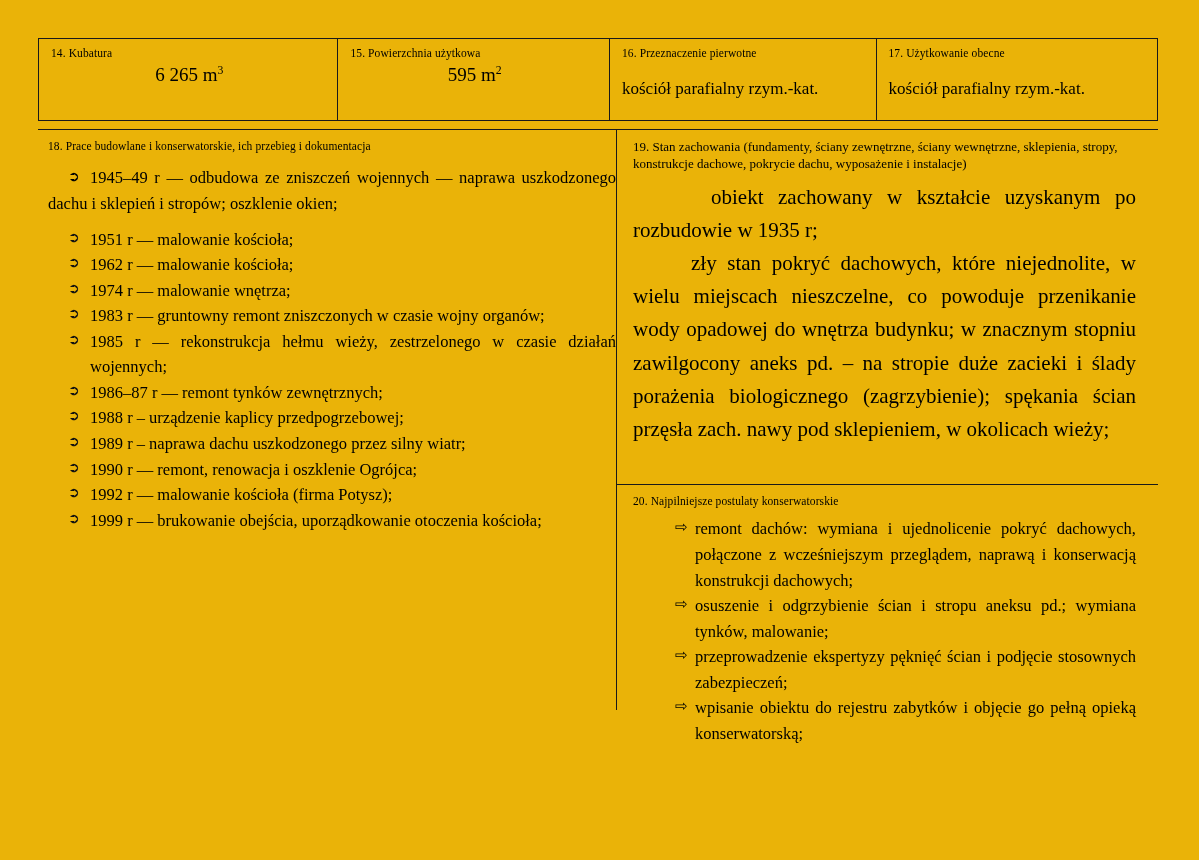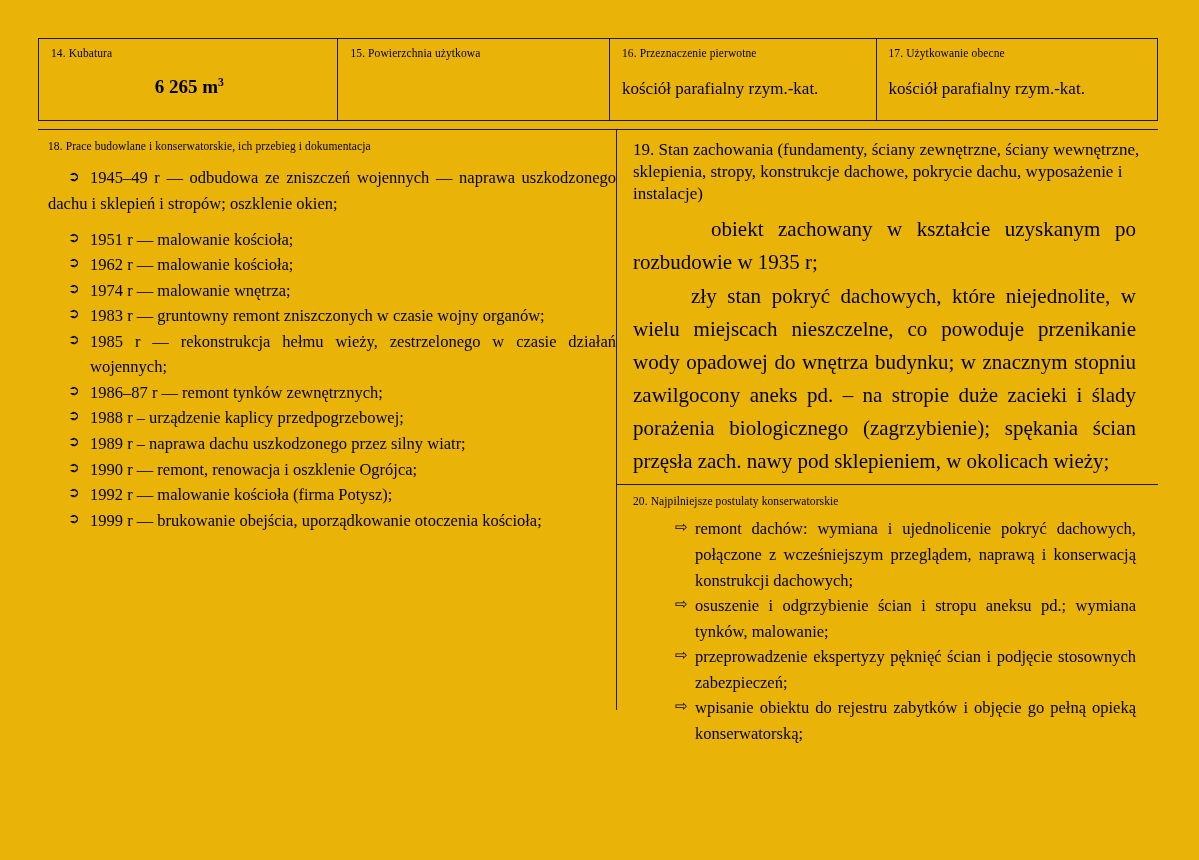--- a/index.html
+++ b/index.html
@@ -47,22 +47,21 @@
 
   .cell-label {
     font-size: 11.5px;
     font-family: "Liberation Serif", serif;
     line-height: 1.25;
     letter-spacing: 0.1px;
   }
   .cell-value {
     text-align: center;
     font-size: 19px;
-    margin-top: 16px;
-    font-weight: bold;
+    margin-top: 4px;
   }
   .cell-value-sm {
     text-align: left;
     font-size: 17px;
     margin-top: 19px;
   }
   sup { font-size: 0.62em; vertical-align: super; }
 
   
   .body-row {
@@ -166,21 +165,21 @@
     margin-top: 8px;
     font-size: 21px;
     line-height: 1.58;
     text-align: justify;
     padding-right: 22px;
   }
   .para19 .indent-first { text-indent: 78px; display: block; }
   .para19 .indent-sec { text-indent: 58px; display: block; }
 
   .label19 {
-    font-size: 17px;
+    font-size: 13px;
     line-height: 1.3;
     padding-right: 16px;
   }
 
   ul.arrows {
     list-style: none;
     margin: 8px 0 0 0;
     padding: 0;
   }
   ul.arrows li {
@@ -207,20 +206,23 @@
 
     <div class="top-cell cell-14">
       <div class="cell-label">14. Kubatura</div>
       <div class="cell-value">
         <span>6 265 m</span><sup>3</sup>
       </div>
     </div>
 
     <div class="top-cell cell-15">
       <div class="cell-label">15. Powierzchnia użytkowa</div>
+      <div class="cell-value">
+        <span>595 m</span><sup>2</sup>
+      </div>
     </div>
 
     <div class="top-cell cell-16">
       <div class="cell-label">16. Przeznaczenie pierwotne</div>
       <div class="cell-value-sm">kościół parafialny rzym.-kat.</div>
     </div>
 
     <div class="top-cell cell-17">
       <div class="cell-label">17. Użytkowanie obecne</div>
       <div class="cell-value-sm">kościół parafialny rzym.-kat.</div>

